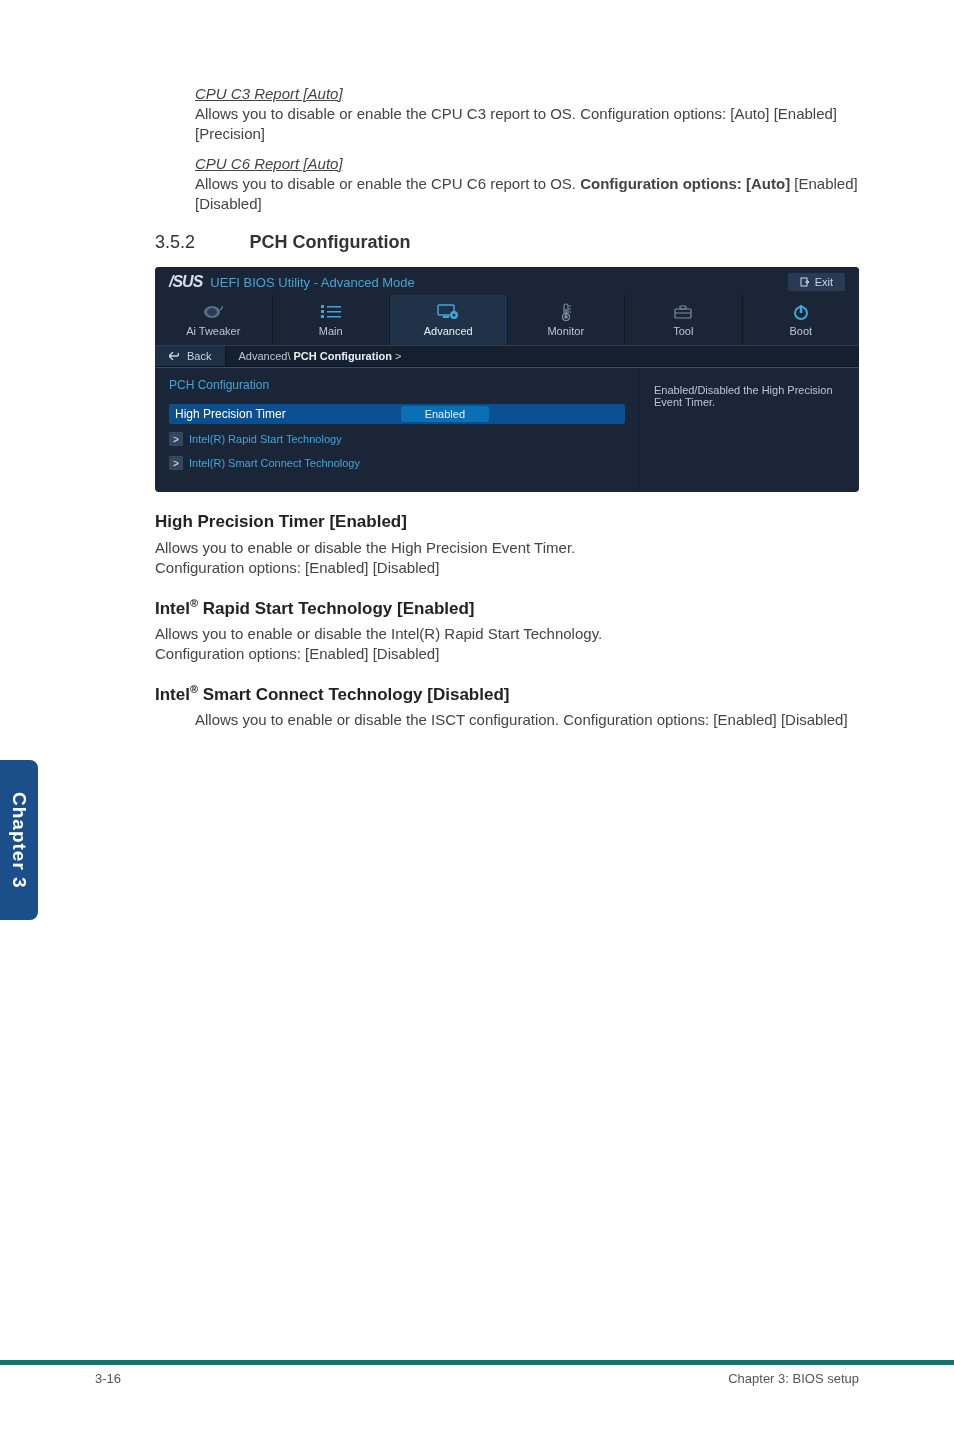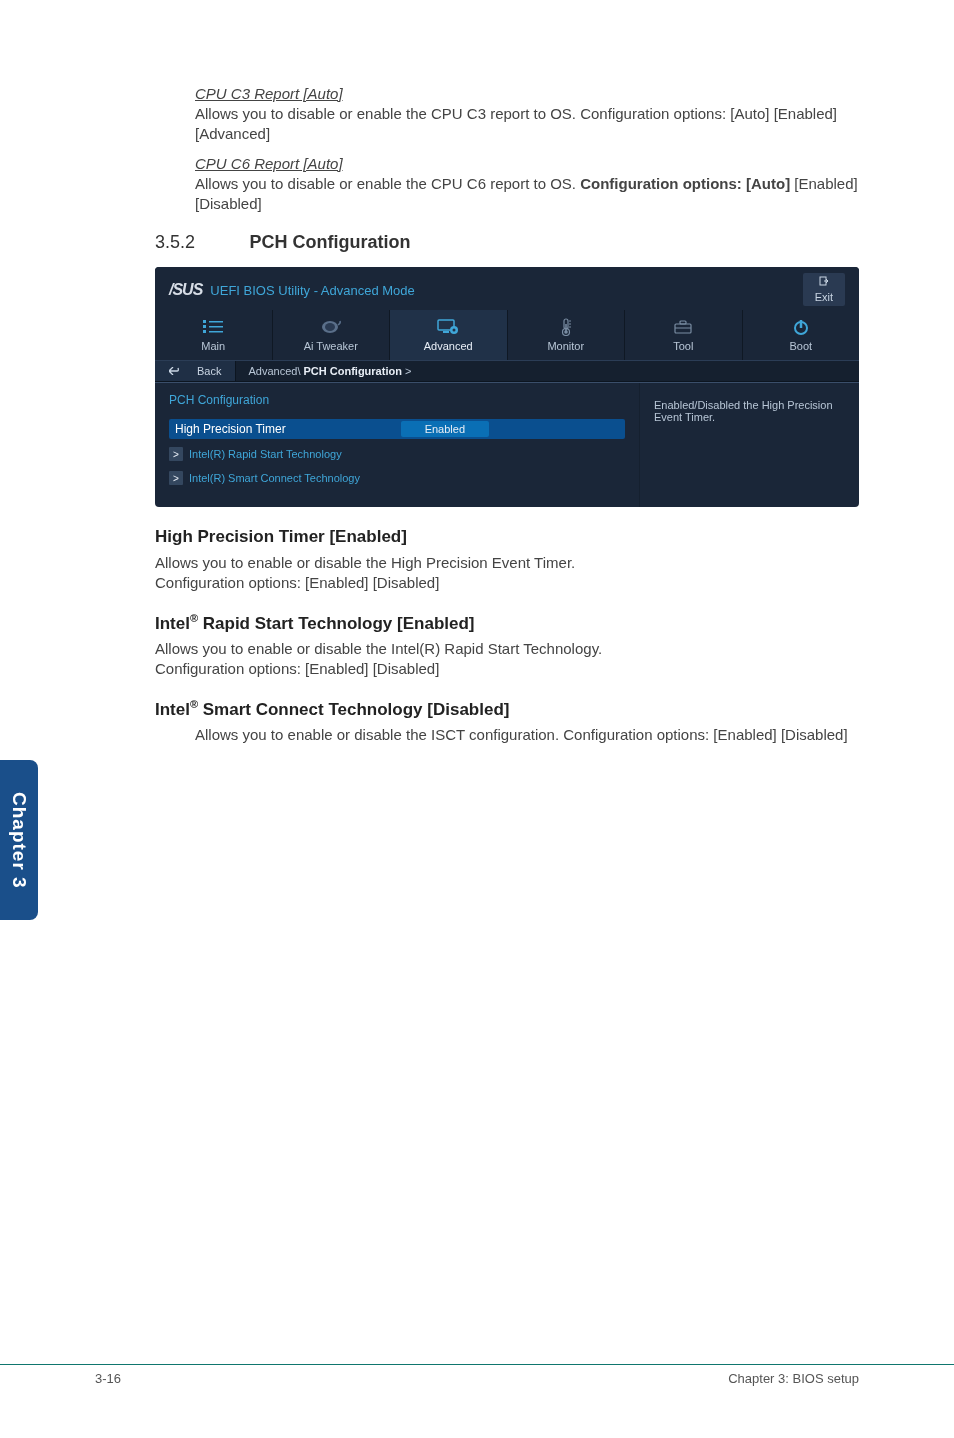--- a/index.html
+++ b/index.html
@@ -78,21 +78,20 @@
   }
   .exit-btn {
     background: #2a3a52;
     padding: 3px 12px;
     border-radius: 2px;
     font-size: 11px;
     color: #c9d5e3;
     display: flex;
     align-items: center;
     gap: 5px;
-    flex-direction: column;
   }
   .tabs {
     display: flex;
     background: #1a2638;
   }
   .tab {
     flex: 1;
     text-align: center;
     padding: 6px 0 8px 0;
     border-right: 1px solid #0f1824;
@@ -123,21 +122,21 @@
     padding: 0;
   }
   .back-btn {
     background: #1f2f45;
     padding: 4px 14px;
     font-size: 11px;
     color: #c9d5e3;
     border-right: 1px solid #0c1520;
     display: flex;
     align-items: center;
-    gap: 18px;
+    gap: 8px;
   }
   .breadcrumb {
     padding: 4px 12px;
     font-size: 11px;
     color: #b8c6d6;
   }
   .breadcrumb .strong { color: #e8eef6; font-weight: bold; }
   .bios-body {
     display: flex;
     border-top: 1px solid #3a4e6a;
@@ -232,38 +231,38 @@
     font-size: 19px;
     writing-mode: vertical-rl;
     letter-spacing: 1px;
   }
   .footer {
     position: absolute;
     bottom: 52px;
     left: 0;
     right: 0;
     padding: 0 95px 0 95px;
-    border-top: 1px solid #0f766e;
+    border-top: 5px solid #0f766e;
   }
   .footer-inner {
     display: flex;
     justify-content: space-between;
     padding-top: 6px;
     font-size: 13px;
     color: #555;
   }
 </style>
 </head>
 <body>
 
 <div class="content">
 
   <div class="subitem">
     <div class="subitem-title">CPU C3 Report [Auto]</div>
-    <div class="subitem-desc">Allows you to disable or enable the CPU C3 report to OS. Configuration options: [Auto] [Enabled] [Advanced]</div>
+    <div class="subitem-desc">Allows you to disable or enable the CPU C3 report to OS. Configuration options: [Auto] [Enabled] [Precision]</div>
   </div>
 
   <div class="subitem">
     <div class="subitem-title">CPU C6 Report [Auto]</div>
     <div class="subitem-desc">
       <span>Allows you to disable or enable the CPU C6 report to OS. </span><b>Configuration options: [Auto]</b><span> [Enabled] [Disabled]</span>
     </div>
   </div>
 
   <div class="section-num-title">
@@ -280,45 +279,45 @@
       <div class="exit-btn">
         <svg width="10" height="10" viewBox="0 0 10 10">
             <rect x="1" y="1" width="6" height="8" fill="none" stroke="#c9d5e3" stroke-width="1"></rect>
             <path d="M5 5 L9 5 M7 3 L9 5 L7 7" stroke="#c9d5e3" stroke-width="1" fill="none"></path>
           </svg>
         <span>Exit</span>
       </div>
     </div>
 
     <div class="tabs">
+      <div class="tab">
+        <div class="tab-icon">
+          <svg width="22" height="16" viewBox="0 0 22 16">
+              <ellipse cx="10" cy="8" rx="8" ry="6" fill="#5a6f8a"></ellipse>
+              <ellipse cx="10" cy="8" rx="5" ry="4" fill="#2a3a52"></ellipse>
+              <path d="M18 6 Q21 4 20 2" stroke="#5a6f8a" fill="none" stroke-width="1.5"></path>
+            </svg>
+        </div>
+        <div class="tab-label">Ai Tweaker</div>
+      </div>
       <div class="tab">
         <div class="tab-icon">
           <svg width="20" height="14" viewBox="0 0 20 14">
               <g fill="#3fa6d8">
                 <rect x="0" y="0" width="3" height="3"></rect>
                 <rect x="6" y="1" width="14" height="1.5"></rect>
                 <rect x="0" y="5" width="3" height="3"></rect>
                 <rect x="6" y="6" width="14" height="1.5"></rect>
                 <rect x="0" y="10" width="3" height="3"></rect>
                 <rect x="6" y="11" width="14" height="1.5"></rect>
               </g>
             </svg>
         </div>
         <div class="tab-label">Main</div>
       </div>
-      <div class="tab">
-        <div class="tab-icon">
-          <svg width="22" height="16" viewBox="0 0 22 16">
-              <ellipse cx="10" cy="8" rx="8" ry="6" fill="#5a6f8a"></ellipse>
-              <ellipse cx="10" cy="8" rx="5" ry="4" fill="#2a3a52"></ellipse>
-              <path d="M18 6 Q21 4 20 2" stroke="#5a6f8a" fill="none" stroke-width="1.5"></path>
-            </svg>
-        </div>
-        <div class="tab-label">Ai Tweaker</div>
-      </div>
       <div class="tab active">
         <div class="tab-icon">
           <svg width="24" height="18" viewBox="0 0 24 18">
               <rect x="2" y="2" width="16" height="10" rx="1" fill="none" stroke="#3fa6d8" stroke-width="1.5"></rect>
               <rect x="7" y="13" width="6" height="2" fill="#3fa6d8"></rect>
               <circle cx="18" cy="12" r="4" fill="#3fa6d8"></circle>
               <circle cx="18" cy="12" r="1.5" fill="#203148"></circle>
             </svg>
         </div>
         <div class="tab-label">Advanced</div>

